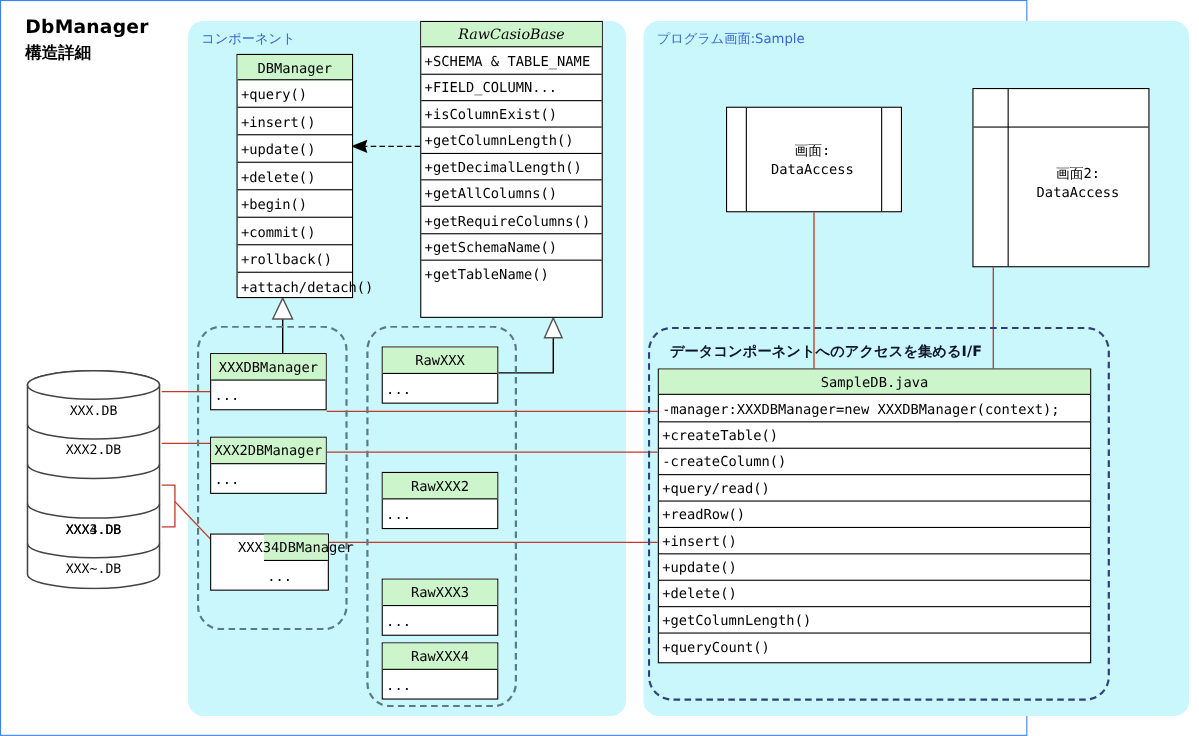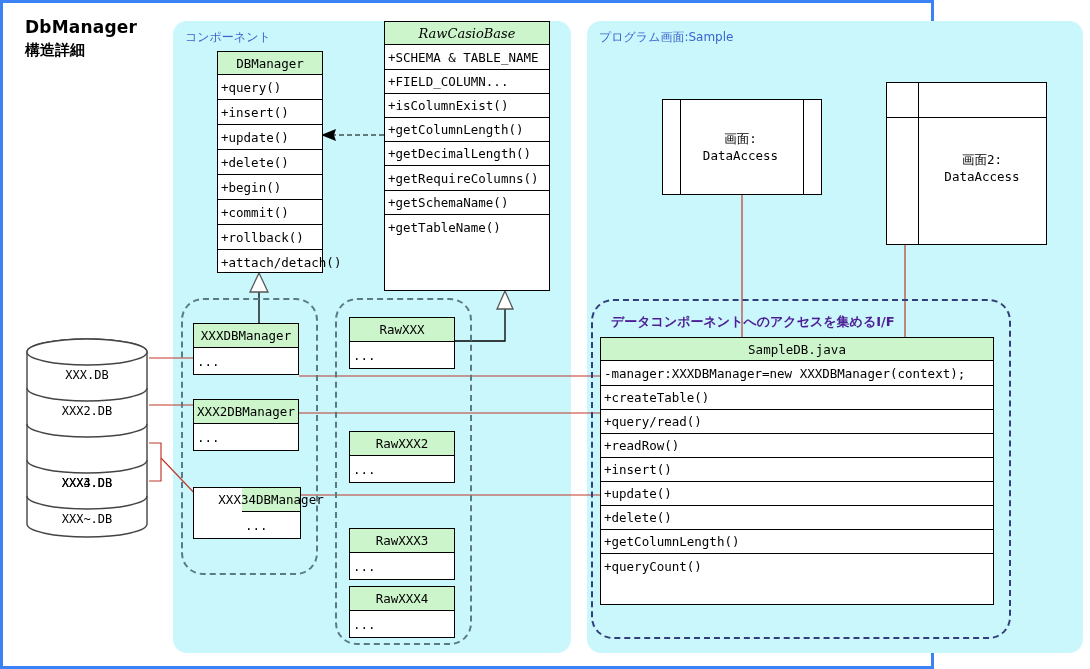--- a/index.html
+++ b/index.html
@@ -2,30 +2,30 @@
 <html><head>
 <meta charset="utf-8">
 <style>
   html,body{margin:0;padding:0;}
   body{
     width:1090px;height:669px;
     background:#ffffff;
     font-family:"DejaVu Sans","Liberation Sans",sans-serif;
     overflow:hidden;
   }
-  #root{position:relative;width:934px;height:669px;box-sizing:border-box;border:3px solid #3b82f6;background:#fff;}
+  #root{position:relative;width:934px;height:669px;box-sizing:border-box;border:1px solid #3b82f6;background:#fff;}
 
   
   .doc-title{position:absolute;left:22px;top:14px;font-size:17px;font-weight:bold;color:#000;letter-spacing:.2px;}
   .doc-sub{position:absolute;left:22px;top:38px;font-size:15px;font-weight:bold;color:#000;}
 
   
   .panel{position:absolute;background:#c9f7fb;border-radius:14px;}
   .panel-label{position:absolute;font-size:12px;color:#3c64d0;white-space:nowrap;}
-  .panel-label.strong{font-weight:bold;font-size:13px;color:#4c1d95;}
+  .panel-label.strong{font-weight:bold;font-size:13px;color:#0f172a;}
 
   
   .dashgrp{position:absolute;border:2px dashed #5a7a86;border-radius:22px;box-sizing:border-box;}
   .dashgrp.blue{border-color:#333f7a;border-width:2px;}
 
   
   .uml{position:absolute;border:1px solid #000;background:#fff;box-sizing:border-box;}
   .uml .hdr{
     background:#cdf5cb;border-bottom:1px solid #000;
     font-family:"DejaVu Sans Mono","Liberation Mono",monospace;
@@ -117,20 +117,21 @@
     <div class="row" style="height:24px;">+attach/detach()</div>
   </div>
 
   <div class="uml" style="left:381px;top:18px;width:166px;height:270px;">
     <div class="hdr italic" style="height:23px;">RawCasioBase</div>
     <div class="row" style="height:25px;">+SCHEMA &amp; TABLE_NAME</div>
     <div class="row" style="height:24px;">+FIELD_COLUMN...</div>
     <div class="row" style="height:24px;">+isColumnExist()</div>
     <div class="row" style="height:24px;">+getColumnLength()</div>
     <div class="row" style="height:24px;">+getDecimalLength()</div>
+    <div class="row" style="height:24px;">+getAllColumns()</div>
     <div class="row" style="height:25px;">+getRequireColumns()</div>
     <div class="row" style="height:24px;">+getSchemaName()</div>
     <div class="row" style="height:24px;">+getTableName()</div>
   </div>
 
   <div class="cyl" style="left:22px;top:335px;width:124px;height:200px;">
     <svg width="124" height="200" viewBox="0 0 124 200">
       <g fill="#fff" stroke="#444" stroke-width="1.4">
         <path d="M2,14 a60,13 0 0 1 120,0 L122,186 a60,13 0 0 1 -120,0 Z"></path>
         <ellipse cx="62" cy="14" rx="60" ry="13"></ellipse>
@@ -194,20 +195,21 @@
       <div>DataAccess</div>
     </div>
   </div>
 
   <div class="panel-label strong" style="left:608px;top:310px;">データコンポーネントへのアクセスを集めるI/F</div>
 
   <div class="uml" style="left:597px;top:334px;width:394px;height:268px;">
     <div class="hdr" style="height:23px;">SampleDB.java</div>
     <div class="row" style="height:25px;">-manager:XXXDBManager=new XXXDBManager(context);</div>
     <div class="row" style="height:24px;">+createTable()</div>
+    <div class="row" style="height:24px;">-createColumn()</div>
     <div class="row" style="height:24px;">+query/read()</div>
     <div class="row" style="height:24px;">+readRow()</div>
     <div class="row" style="height:24px;">+insert()</div>
     <div class="row" style="height:24px;">+update()</div>
     <div class="row" style="height:24px;">+delete()</div>
     <div class="row" style="height:24px;">+getColumnLength()</div>
     <div class="row" style="height:24px;">+queryCount()</div>
   </div>
 
 </div>

